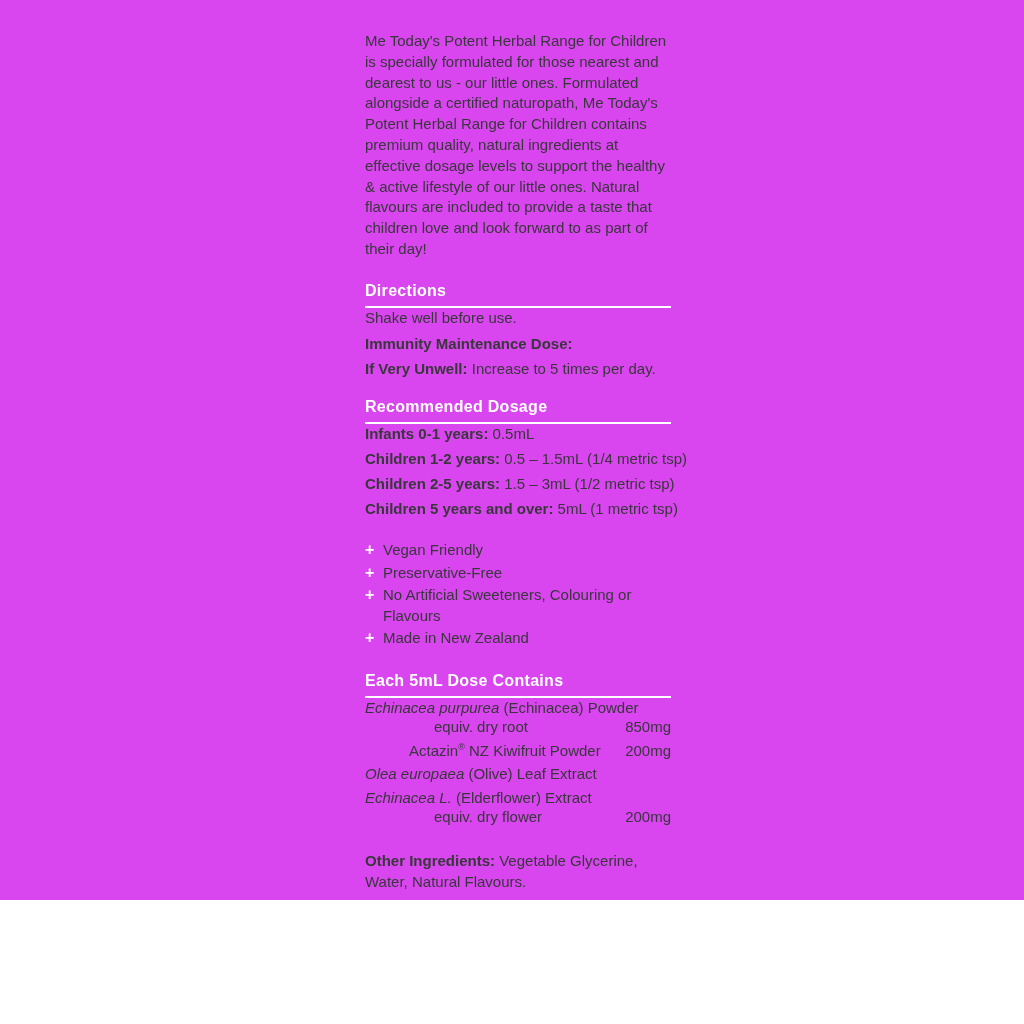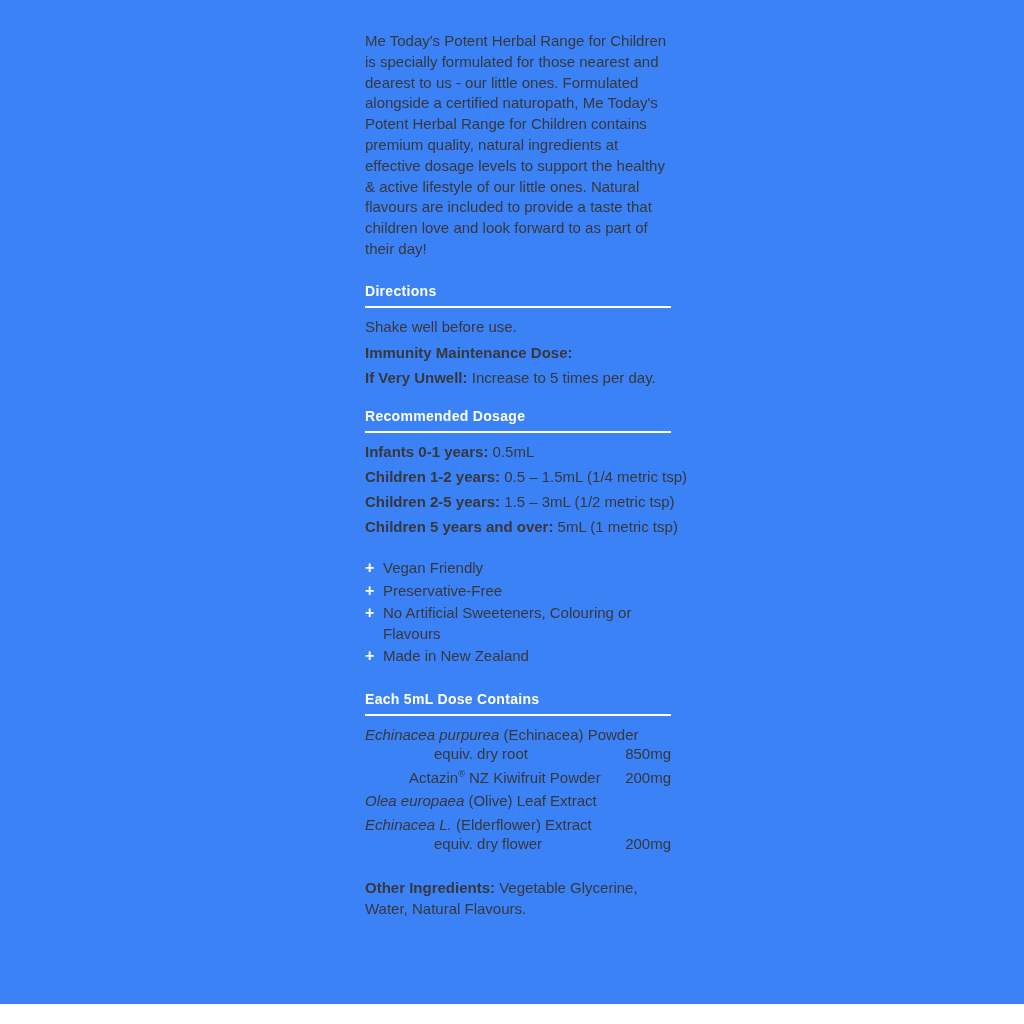--- a/index.html
+++ b/index.html
@@ -4,42 +4,41 @@
 <style>
   * { margin: 0; padding: 0; box-sizing: border-box; }
   html, body { width: 1024px; height: 1024px; }
   body {
     font-family: "Liberation Sans", sans-serif;
     overflow: hidden;
   }
   .canvas {
     position: relative;
     width: 1024px;
-    height: 1004px;
-    background: #3b82f6;
+    height: 900px;
+    background: #d946ef;
   }
   .panel {
     position: absolute;
     left: 365px;
     top: 31px;
     width: 306px;
     color: #39373C;
     font-size: 15px;
     line-height: 20.8px;
   }
   .intro { margin-bottom: 23px; }
   .sec-head {
     color: #FFFFFF;
-    font-size: 14px;
+    font-size: 16px;
     font-weight: bold;
     letter-spacing: 0.3px;
     line-height: 16px;
     padding-bottom: 7px;
     border-bottom: 2px solid #FFFFFF;
-    margin-bottom: 9px;
   }
   .line { margin-bottom: 5px; }
   .para { margin-bottom: 5px; }
   .sec-dosage { margin-top: 19px; }
   .dose-row { margin-bottom: 4px; white-space: nowrap; }
   .features {
     list-style: none;
     margin-top: 21px;
     margin-bottom: 0;
   }

